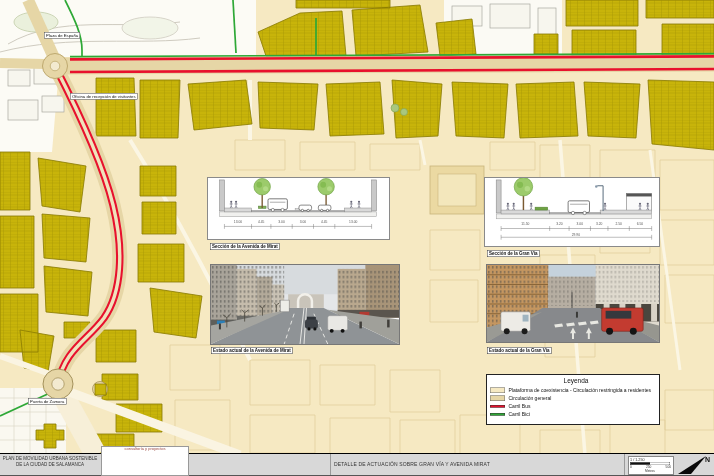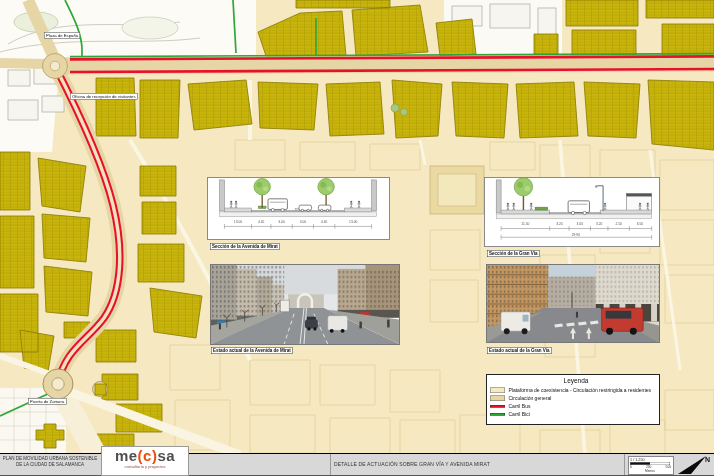--- a/index.html
+++ b/index.html
@@ -409,21 +409,20 @@
 
   <div class="titlebar">
     <div class="tb-project">
       <div class="tb-project-inner">
         <div>PLAN DE MOVILIDAD URBANA SOSTENIBLE</div>
         <div>DE LA CIUDAD DE SALAMANCA</div>
       </div>
     </div>
 
     <div class="tb-logo">
-      <div class="logo-main"><span>me</span><span class="c">(c)</span><span>sa</span></div>
       <div class="logo-tag">consultoría y proyectos</div>
     </div>
 
     <div class="tb-div" style="left:330px"></div>
     <div class="tb-div" style="left:624px"></div>
 
     <div class="tb-sheet">
       <div class="tb-sheet-inner">DETALLE DE ACTUACIÓN SOBRE GRAN VÍA Y AVENIDA MIRAT</div>
     </div>
 

